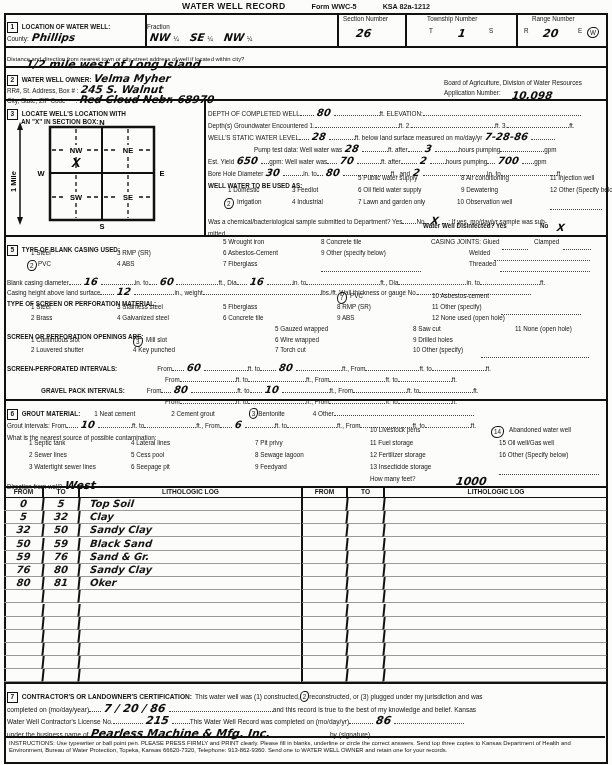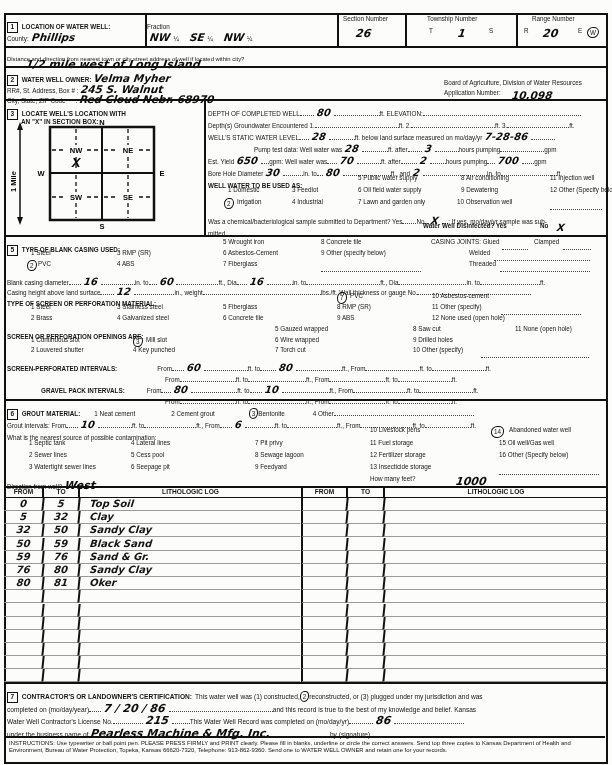--- a/index.html
+++ b/index.html
@@ -38,20 +38,25 @@
   .t-right{border-left:2.5px solid #111;}
   .instr{position:absolute;left:5px;top:736px;width:600px;height:27px;border-top:2px solid #111;
          font-size:5.9px;line-height:1.3;padding:1.5px 4px;box-sizing:border-box;}
   svg text{font-family:"Liberation Sans",sans-serif;}
 </style>
 </head>
 <body>
 
 <div class="page">
 
+  <div class="hdr">
+    <span class="t1">WATER WELL RECORD</span>
+    <span class="t2">Form WWC-5</span>
+    <span class="t2">KSA 82a-1212</span>
+  </div>
 
   <div class="frame"></div>
 
   <div class="lines" style="left:7px;top:15px;width:137px">
       <div class="fl" style="height: 12px;"><span class="sg n">1</span><span class="sg b">LOCATION OF WATER WELL:</span></div>
       <div class="fl" style="height: 18px;"><span class="sg p">County:</span><span class="sg h" style="font-size: 10.5px;">Phillips</span></div>
     </div>
   <div class="lines" style="left:147px;top:15px;width:188px">
       <div class="fl" style="height: 12px;"><span class="sg p">Fraction</span></div>
       <div class="fl" style="height: 18px;"><span class="sg h" style="font-size: 10.5px;">NW</span><span class="sg p">¼</span><span class="sg sp" style="width: 8px;"></span><span class="sg h" style="font-size: 10.5px;">SE</span><span class="sg p">¼</span><span class="sg sp" style="width: 8px;"></span><span class="sg h" style="font-size: 10.5px;">NW</span><span class="sg p">¼</span></div>

